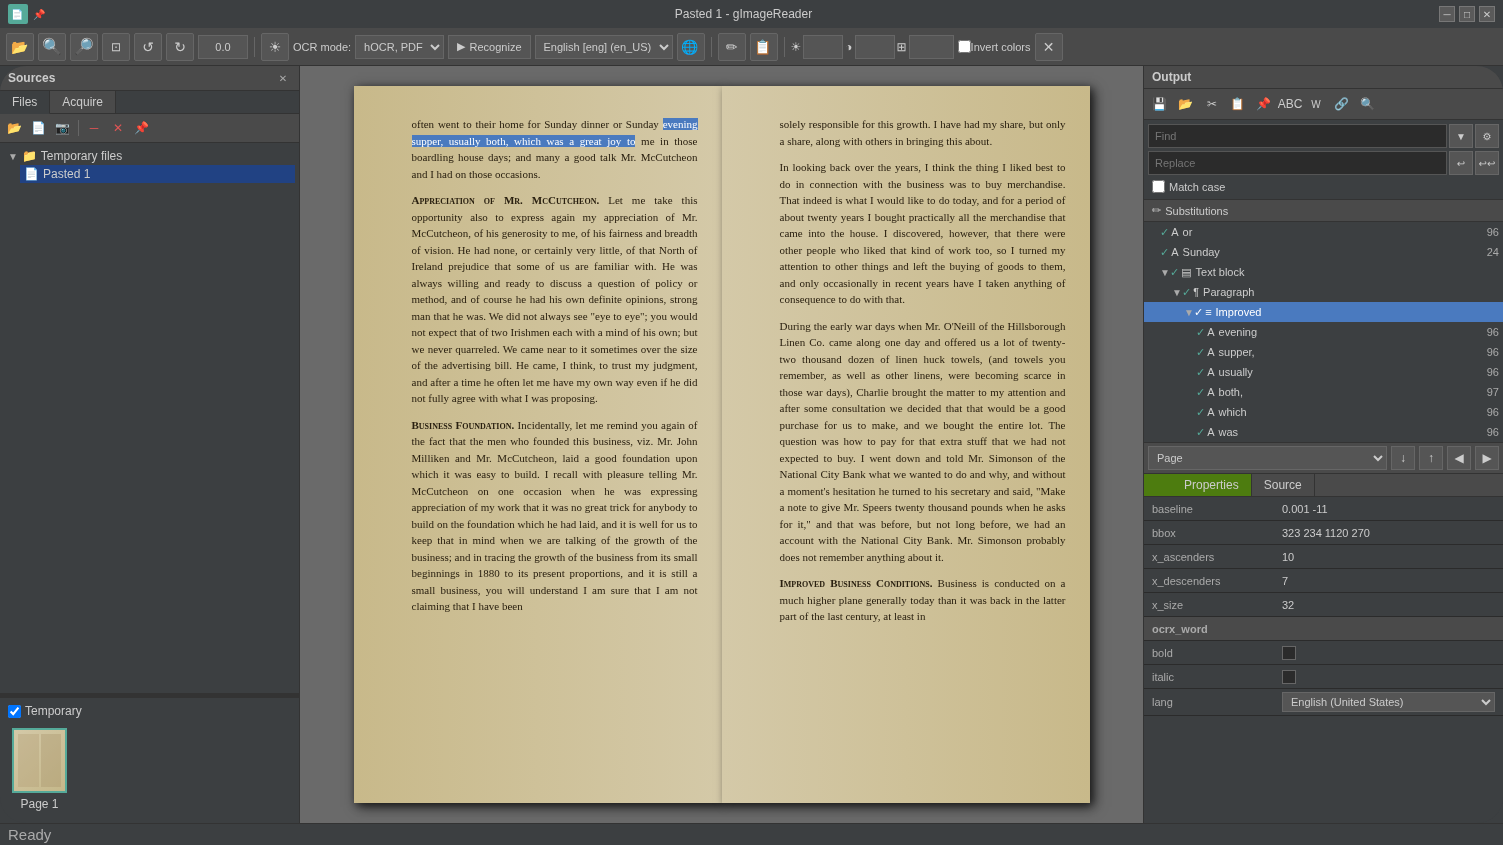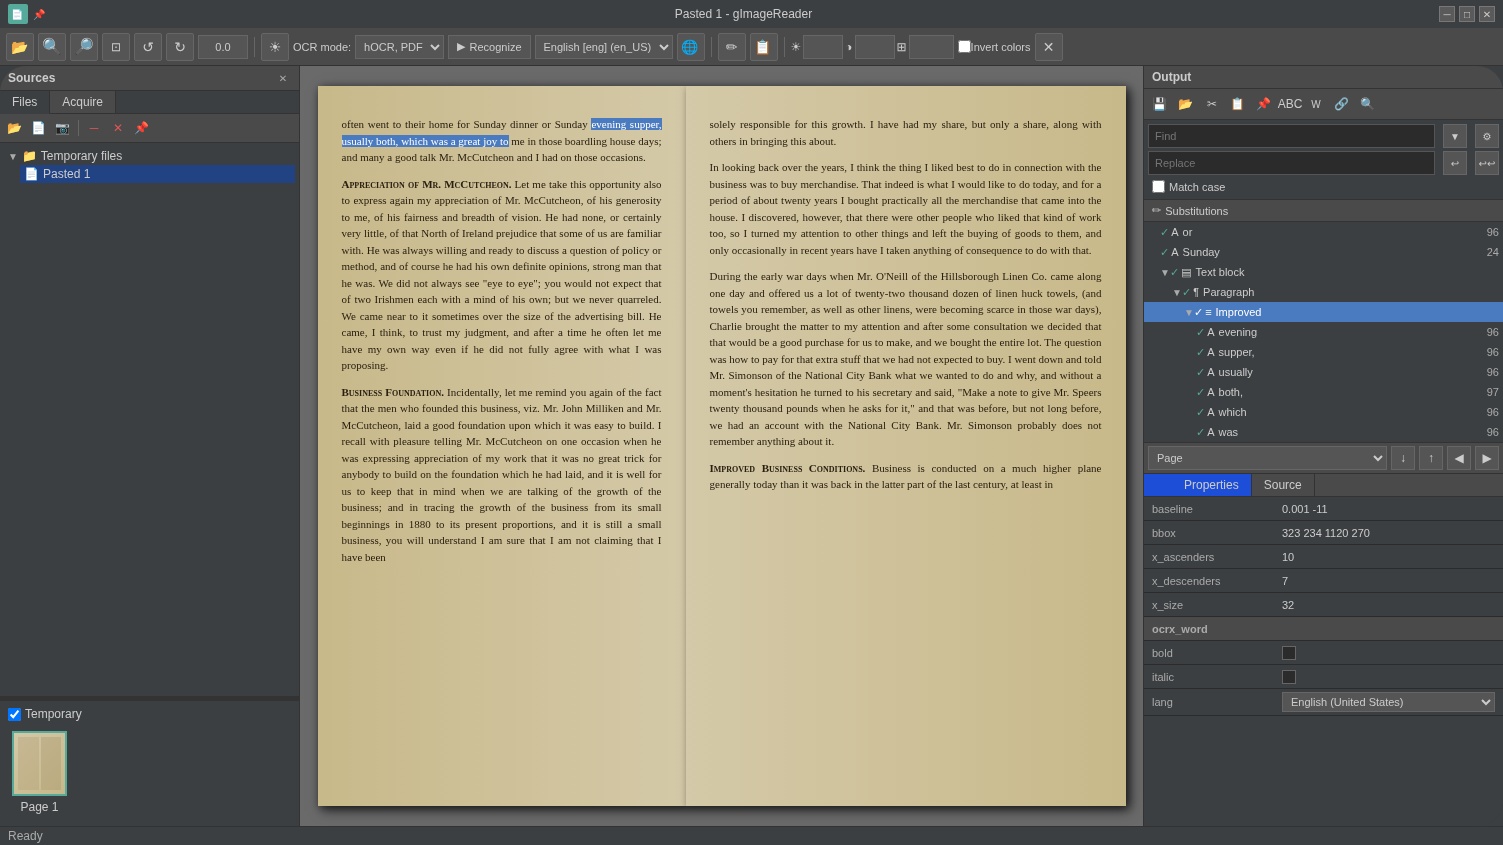--- a/index.html
+++ b/index.html
@@ -57,36 +57,36 @@
     .thumbnails-grid { display: flex; gap: 8px; padding: 8px; flex-wrap: wrap; }
     .thumbnail-item { display: flex; flex-direction: column; align-items: center; gap: 4px; cursor: pointer; }
     .thumbnail-img { width: 55px; height: 65px; background: linear-gradient(135deg, #d4c9a8, #c8b98a); border: 1px solid #888; }
     .thumbnail-img.selected { border: 2px solid #5a9; }
 
     
     .document-viewer { flex: 1; background: #6a6a6a; overflow: hidden; display: flex; flex-direction: column; position: relative; }
     .document-content { flex: 1; overflow: auto; display: flex; justify-content: center; padding: 20px; }
     .page-container { background: #d4c9a8; box-shadow: 2px 2px 8px rgba(0,0,0,0.5); position: relative; }
     .page-left { width: 368px; min-height: 560px; background: linear-gradient(to right, #c8b98a, #d4c9a8); }
-    .page-right { width: 440px; min-height: 560px; background: linear-gradient(to left, #c8b98a, #d4c9a8); }
-    .page-text { padding: 30px 24px; font-size: 11px; line-height: 1.5; color: #2a2010; font-family: 'Times New Roman', serif; }
+    .page-right { width: 368px; min-height: 560px; background: linear-gradient(to left, #c8b98a, #d4c9a8); }
+    .page-text { padding: 30px 24px; font-size: 11px; line-height: 1.5; color: #2a2010; font-family: 'Times New Roman', serif; margin-left: 34px; }
     .page-text p { margin-bottom: 10px; text-align: justify; }
     .page-text .highlight { background: #4a7abf; color: white; }
     .page-text .small-caps { font-variant: small-caps; font-weight: bold; }
 
     
     .output-panel { width: 360px; flex-shrink: 0; background: #3c3f41; border-left: 1px solid #333; display: flex; flex-direction: column; }
     .output-header { background: #4a4a4a; padding: 4px 8px; border-bottom: 1px solid #333; }
     .output-title { font-size: 12px; color: #ccc; font-weight: bold; }
 
     .output-toolbar { display: flex; align-items: center; padding: 3px 4px; gap: 2px; border-bottom: 1px solid #333; background: #4a4a4a; flex-wrap: wrap; }
     .output-toolbar-btn { width: 24px; height: 24px; display: flex; align-items: center; justify-content: center; cursor: pointer; color: #ccc; font-size: 12px; background: transparent; border: none; border-radius: 2px; }
 
     .find-replace { padding: 4px; display: flex; flex-direction: column; gap: 3px; border-bottom: 1px solid #333; background: #3c3f41; }
-    .find-row { display: flex; gap: 8px; }
+    .find-row { display: flex; gap: 2px; }
     .find-input { flex: 1; background: #2b2b2b; border: 1px solid #555; color: #ccc; font-size: 11px; padding: 3px 6px; height: 24px; }
     .find-btn { width: 24px; height: 24px; background: #555; border: 1px solid #666; color: #ccc; display: flex; align-items: center; justify-content: center; cursor: pointer; font-size: 10px; }
     .match-case-row { display: flex; align-items: center; gap: 4px; padding: 2px 4px; color: #ccc; font-size: 11px; }
 
     .substitutions-header { background: #4a4a4a; padding: 4px 8px; font-size: 11px; color: #ccc; display: flex; align-items: center; gap: 4px; border-bottom: 1px solid #333; }
 
     .tree-output { flex: 1; overflow-y: auto; background: #3c3f41; }
     .tree-output-item { display: flex; align-items: center; padding: 1px 4px; font-size: 11px; color: #ccc; cursor: pointer; min-height: 20px; }
     .tree-output-item.highlighted { background: #4a7abf; color: white; }
     .tree-output-item .item-count { margin-left: auto; color: #aaa; }
@@ -96,31 +96,31 @@
     .tree-indent-2 { padding-left: 28px; }
     .tree-indent-3 { padding-left: 40px; }
     .tree-indent-4 { padding-left: 52px; }
 
     .output-nav-bar { display: flex; align-items: center; padding: 3px 4px; border-top: 1px solid #333; border-bottom: 1px solid #333; background: #4a4a4a; gap: 4px; justify-content: center; }
     .page-select { background: #555; border: 1px solid #666; color: #ccc; font-size: 11px; padding: 2px 4px; height: 24px; flex: 1; }
     .nav-btn { width: 24px; height: 24px; background: #555; border: 1px solid #666; color: #ccc; display: flex; align-items: center; justify-content: center; cursor: pointer; font-size: 12px; }
 
     .output-tabs { display: flex; border-bottom: 1px solid #333; background: #4a4a4a; }
     .output-tab { padding: 4px 12px; font-size: 12px; cursor: pointer; color: #ccc; border-right: 1px solid #333; }
-    .output-tab.active { background: #1d4ed8; padding-left: 40px; }
+    .output-tab.active { background: #4d7c0f; padding-left: 40px; }
 
     .properties-table { flex: 1; overflow-y: auto; background: #3c3f41; }
     .prop-row { display: flex; align-items: center; padding: 3px 8px; border-bottom: 1px solid #2b2b2b; min-height: 24px; }
     .prop-row.section-header { background: #4a4a4a; font-weight: bold; color: #ccc; }
     .prop-label { width: 130px; color: #aaa; font-size: 11px; flex-shrink: 0; }
     .prop-value { flex: 1; color: #ccc; font-size: 11px; }
     .prop-checkbox { width: 14px; height: 14px; border: 1px solid #666; background: #2b2b2b; display: flex; align-items: center; justify-content: center; }
     .prop-select { background: #555; border: 1px solid #666; color: #ccc; font-size: 11px; padding: 1px 4px; width: 100%; height: 20px; }
 
-    .status-bar { background: #3c3f41; border-top: 1px solid #333; padding: 2px 8px; font-size: 12px; color: #aaa; flex-shrink: 0; }
+    .status-bar { background: #3c3f41; border-top: 1px solid #333; padding: 2px 8px; font-size: 15px; color: #aaa; flex-shrink: 0; }
 
     
     ::-webkit-scrollbar { width: 8px; height: 8px; }
     ::-webkit-scrollbar-track { background: #2b2b2b; }
     ::-webkit-scrollbar-thumb { background: #555; border-radius: 2px; }
   </style>
 </head>
 <body>
 
 <div class="titlebar">

